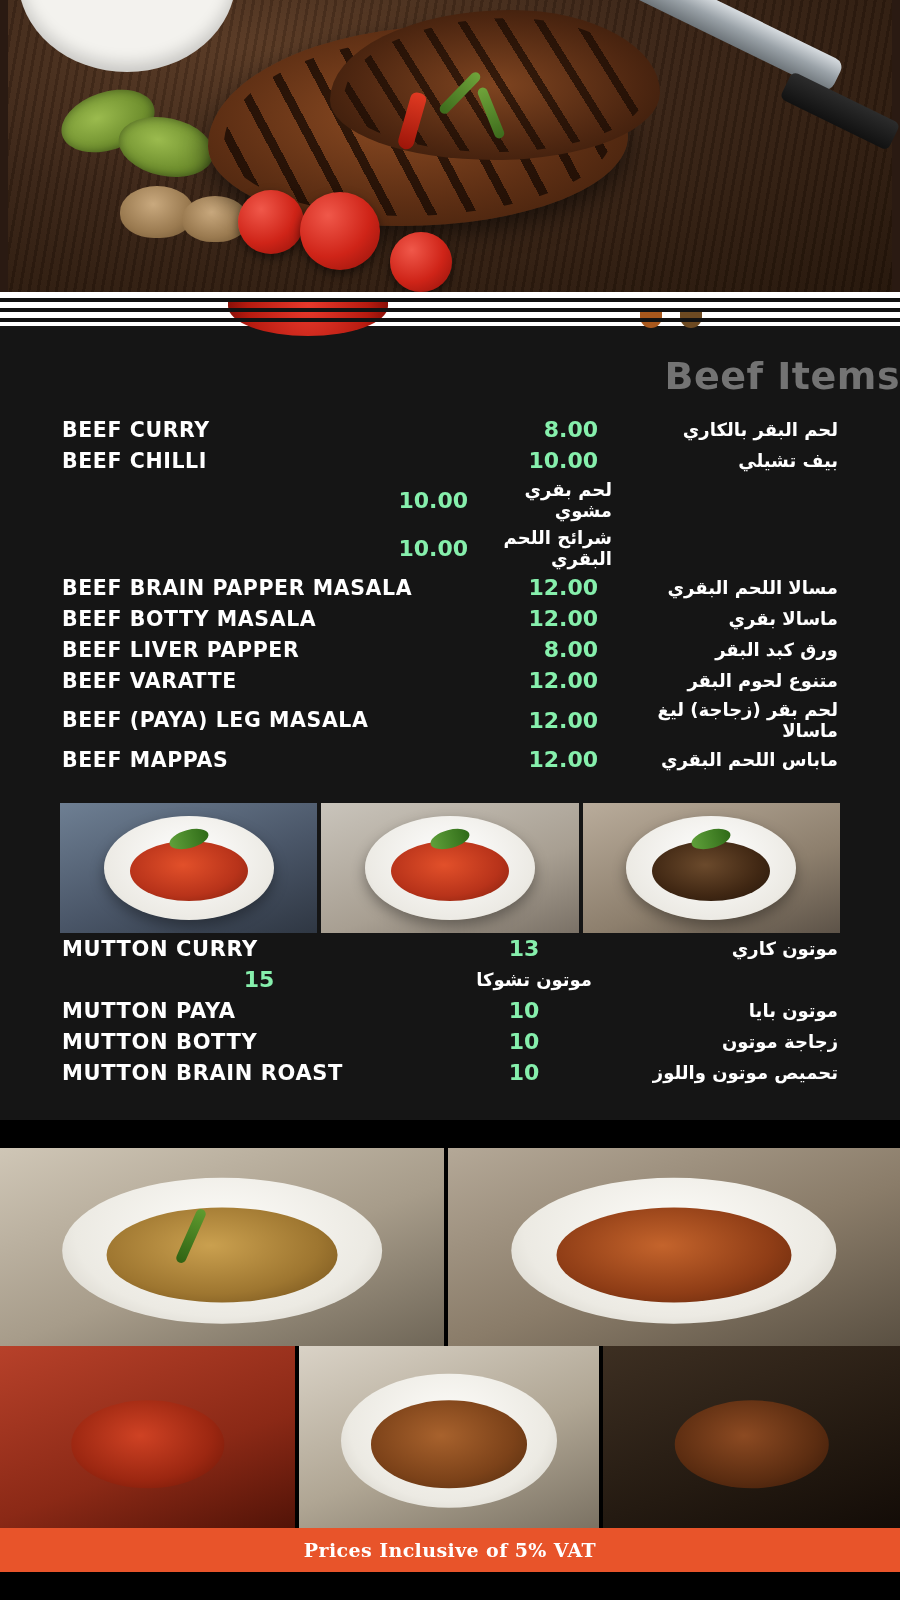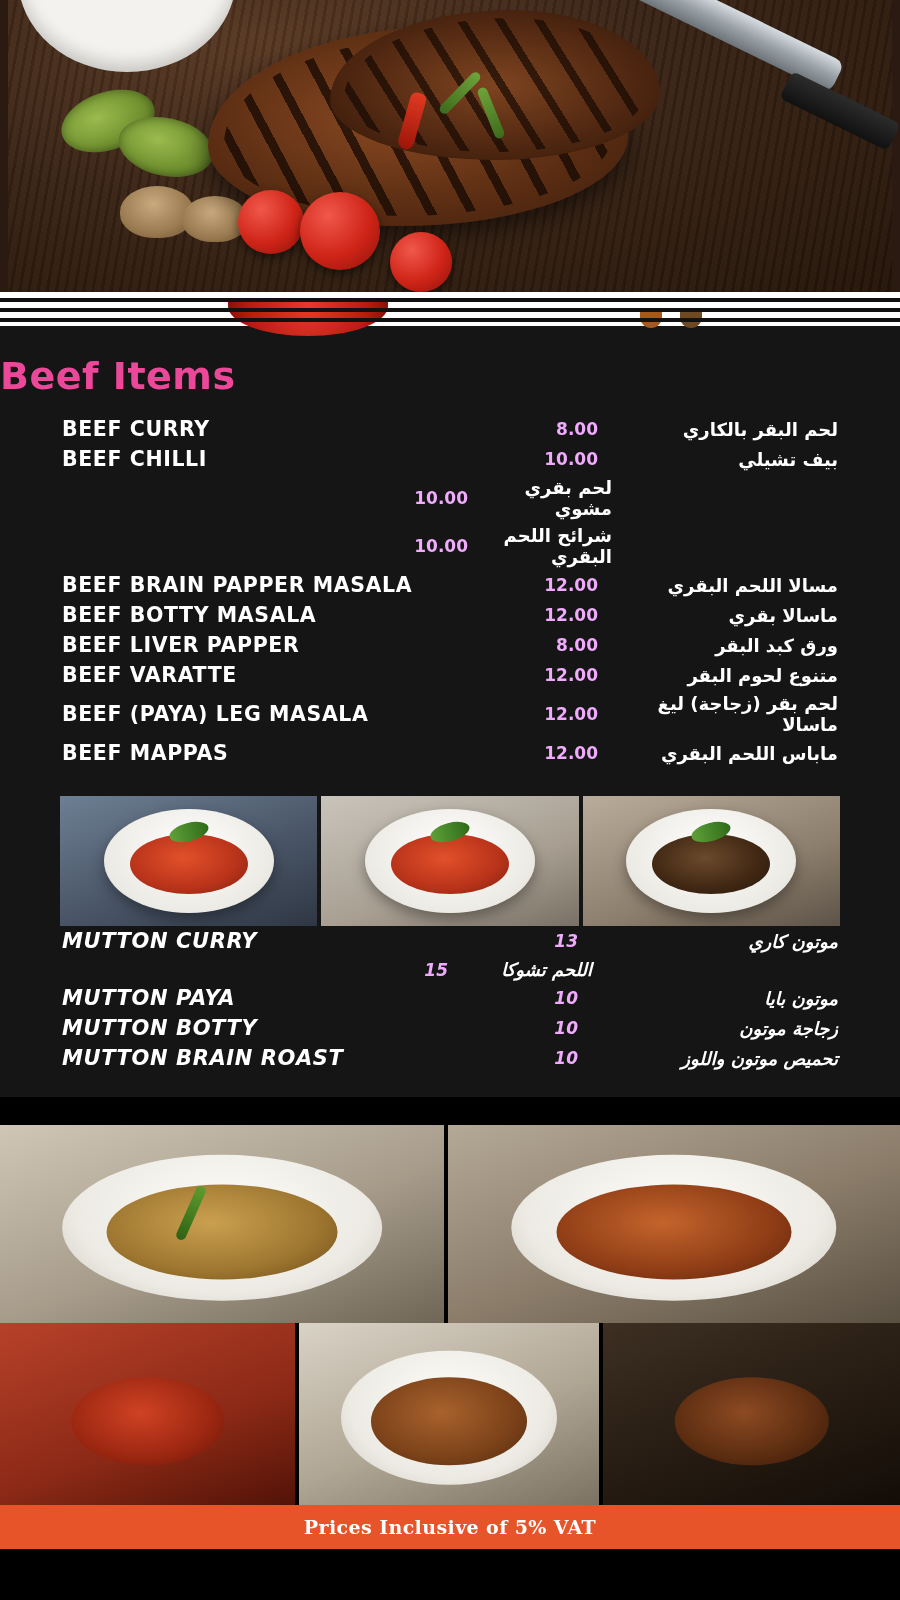--- a/index.html
+++ b/index.html
@@ -152,22 +152,22 @@
   .stripes .dot.d1 { left: 640px; }
   .stripes .dot.d2 { left: 680px; background:#6d4a22; }
 
   
   .menu {
     background: #151515;
     width: 900px;
     padding-top: 6px;
   }
   .section-title {
-    text-align: left;
-    color: #ec4899;
+    text-align: right;
+    color: #737373;
     font-size: 38px;
     font-weight: bold;
     letter-spacing: .5px;
     margin: 22px 0 16px 0;
     font-family: "DejaVu Sans", sans-serif;
   }
   .items {
     padding: 0 62px 0 62px;
   }
   .row {
@@ -178,38 +178,38 @@
   }
   .row .name {
     color: #ffffff;
     font-size: 20.5px;
     font-weight: bold;
     letter-spacing: .6px;
     white-space: nowrap;
     font-family: "DejaVu Sans", sans-serif;
   }
   .row .price {
-    color: #f0abfc;
-    font-size: 17px;
+    color: #86efac;
+    font-size: 22px;
     font-weight: bold;
     text-align: right;
     padding-right: 14px;
     font-family: "DejaVu Sans", sans-serif;
   }
   .row .ar {
     color: #ffffff;
     font-size: 18px;
     font-weight: bold;
     text-align: right;
     direction: rtl;
     font-family: "DejaVu Sans", sans-serif;
   }
   .row.mutton { grid-template-columns: 400px 130px 1fr; }
   .row.mutton .name { font-size: 21px; }
-  .row.mutton .price { text-align: right; padding-left: 8px; }
+  .row.mutton .price { text-align: center; padding-left: 8px; }
 
   
   .photo-strip {
     display: flex;
     gap: 4px;
     margin: 28px 60px 0 60px;
   }
   .photo-strip .ph {
     height: 130px;
     flex: 1;
@@ -395,29 +395,29 @@
       <div class="food-red"></div>
       <div class="leaf"></div>
     </div>
     <div class="ph p3">
       <div class="plate"></div>
       <div class="food-dark"></div>
       <div class="leaf"></div>
     </div>
   </div>
 
-  <div class="items" style="padding-bottom:24px;font-style:italic;">
+  <div class="items" style="padding-bottom:32px;">
     <div class="row mutton">
       <div class="name">MUTTON CURRY</div>
       <div class="price">13</div>
       <div class="ar">موتون كاري</div>
     </div>
     <div class="row mutton">
       <div class="price">15</div>
-      <div class="ar">اللحم تشوكا</div>
+      <div class="ar">موتون تشوكا</div>
     </div>
     <div class="row mutton">
       <div class="name">MUTTON PAYA</div>
       <div class="price">10</div>
       <div class="ar">موتون بايا</div>
     </div>
     <div class="row mutton">
       <div class="name">MUTTON BOTTY</div>
       <div class="price">10</div>
       <div class="ar">زجاجة موتون</div>

